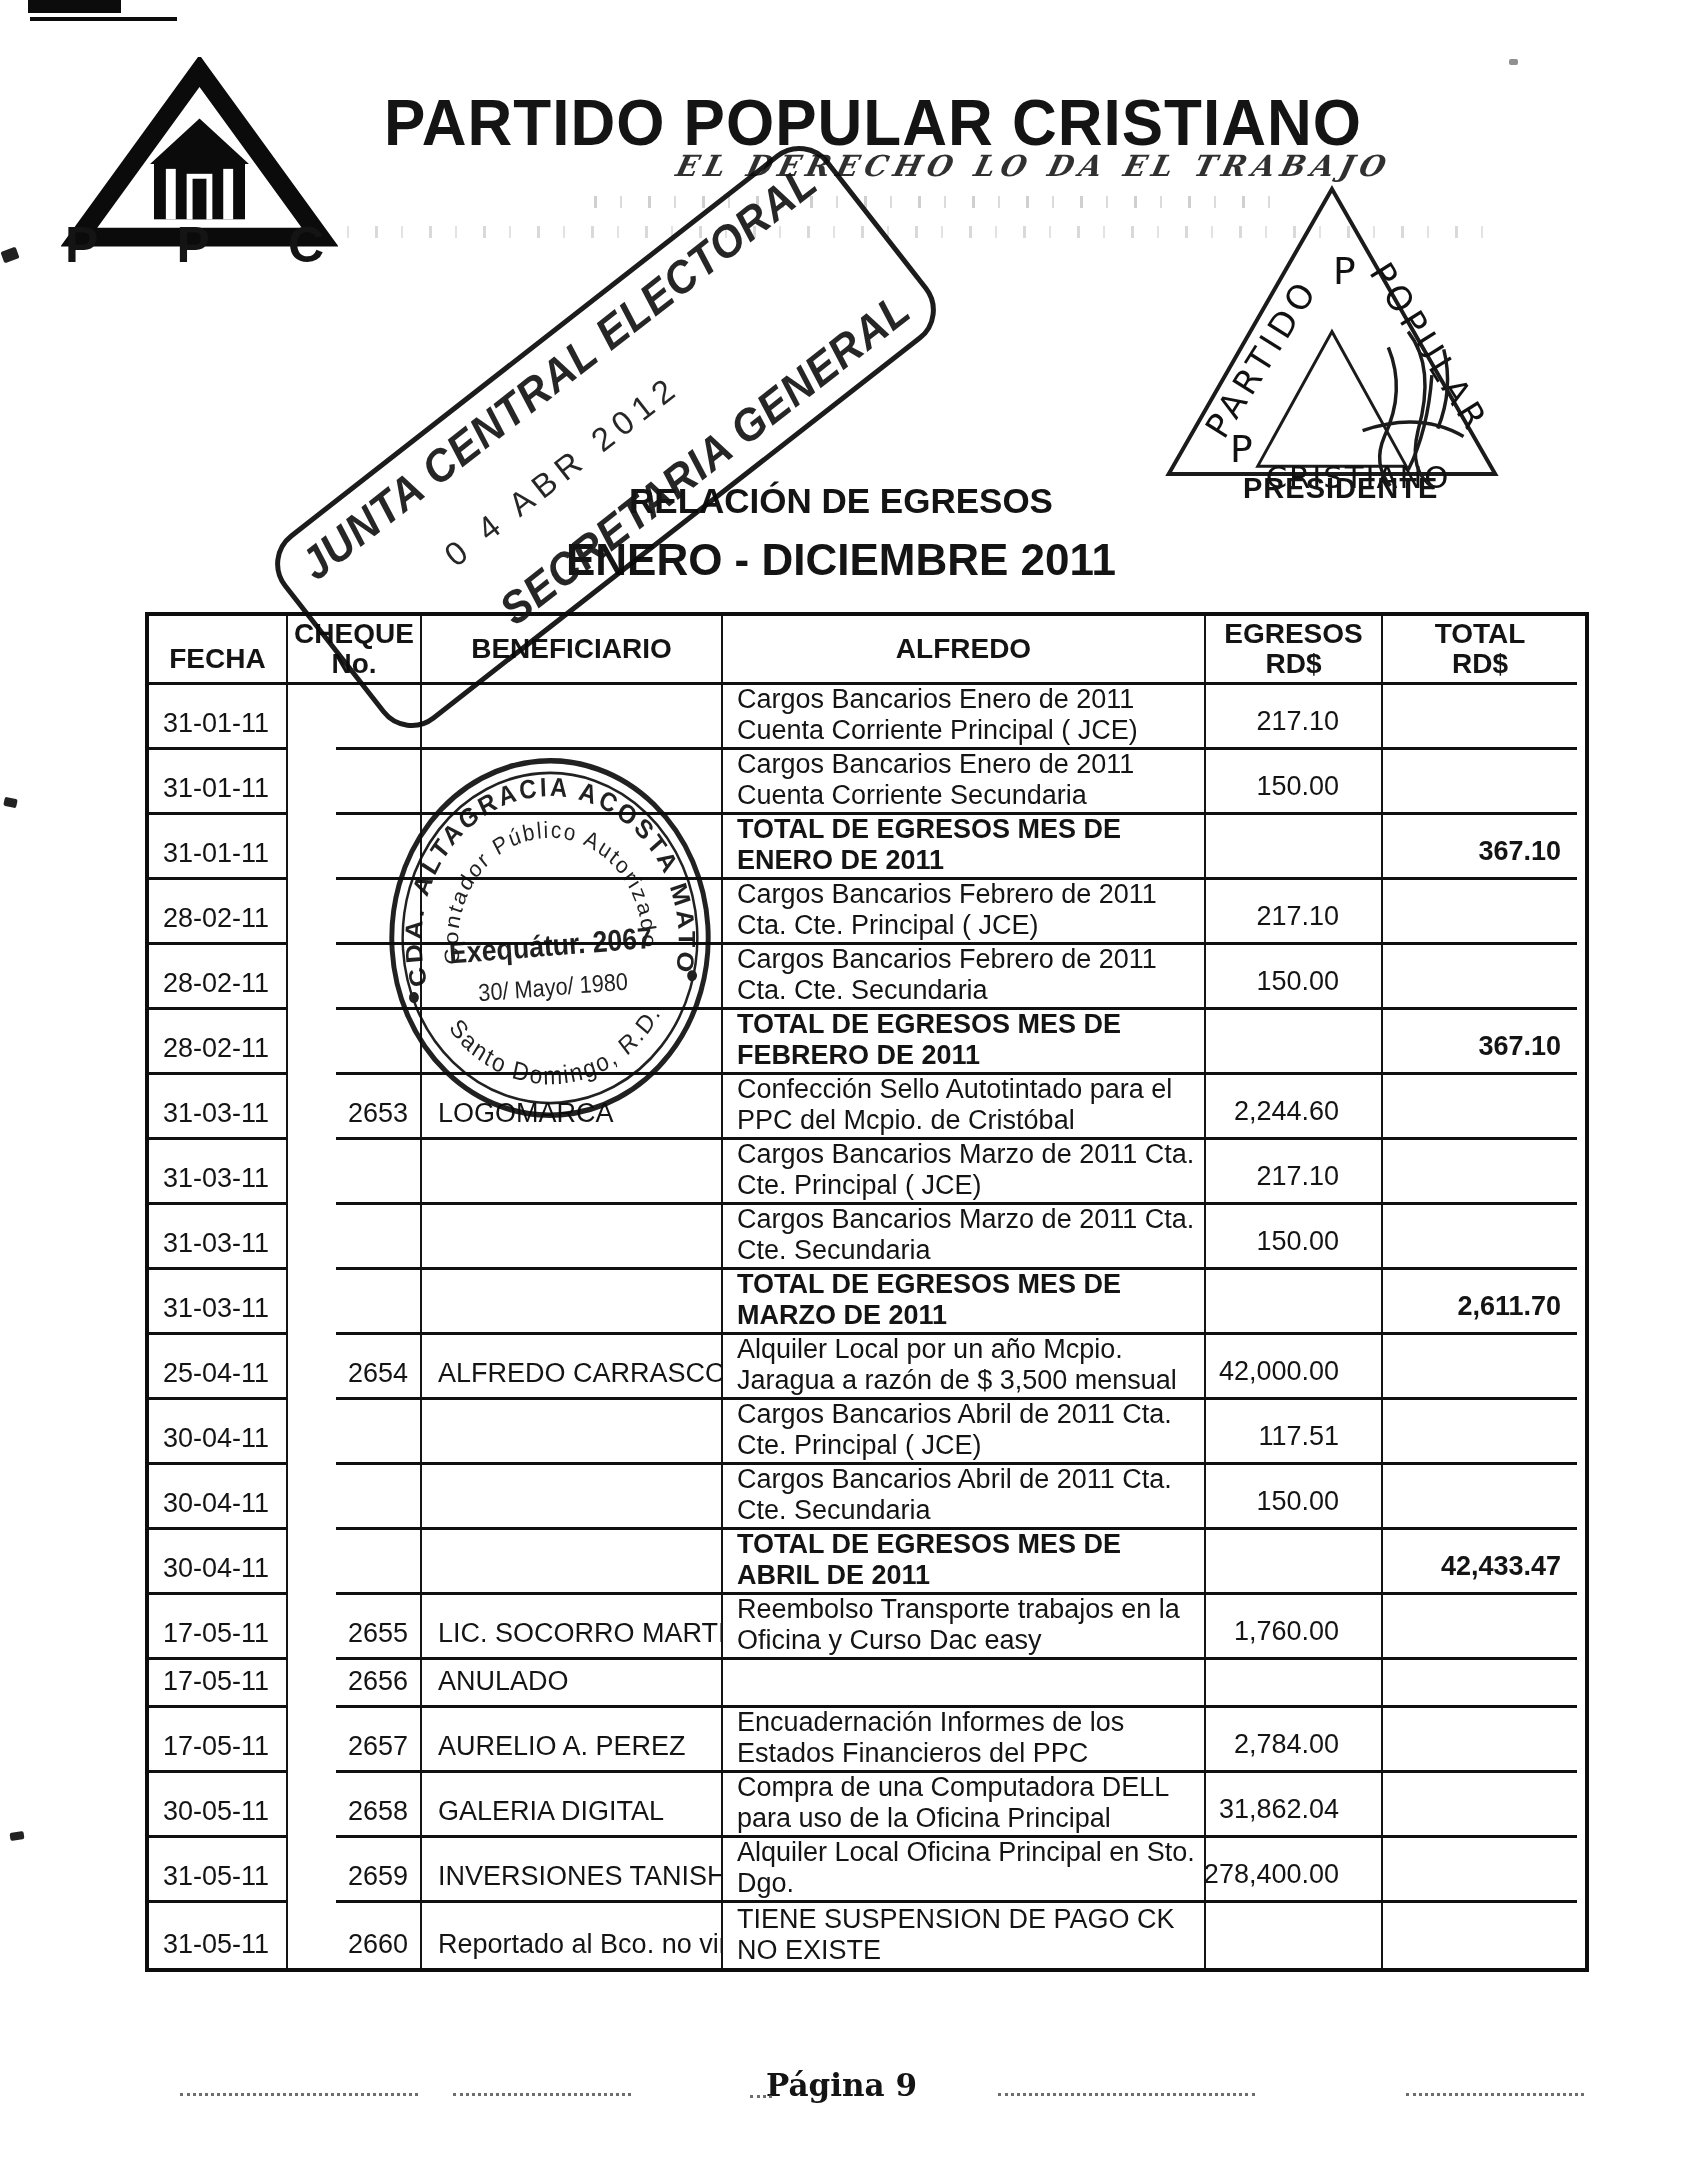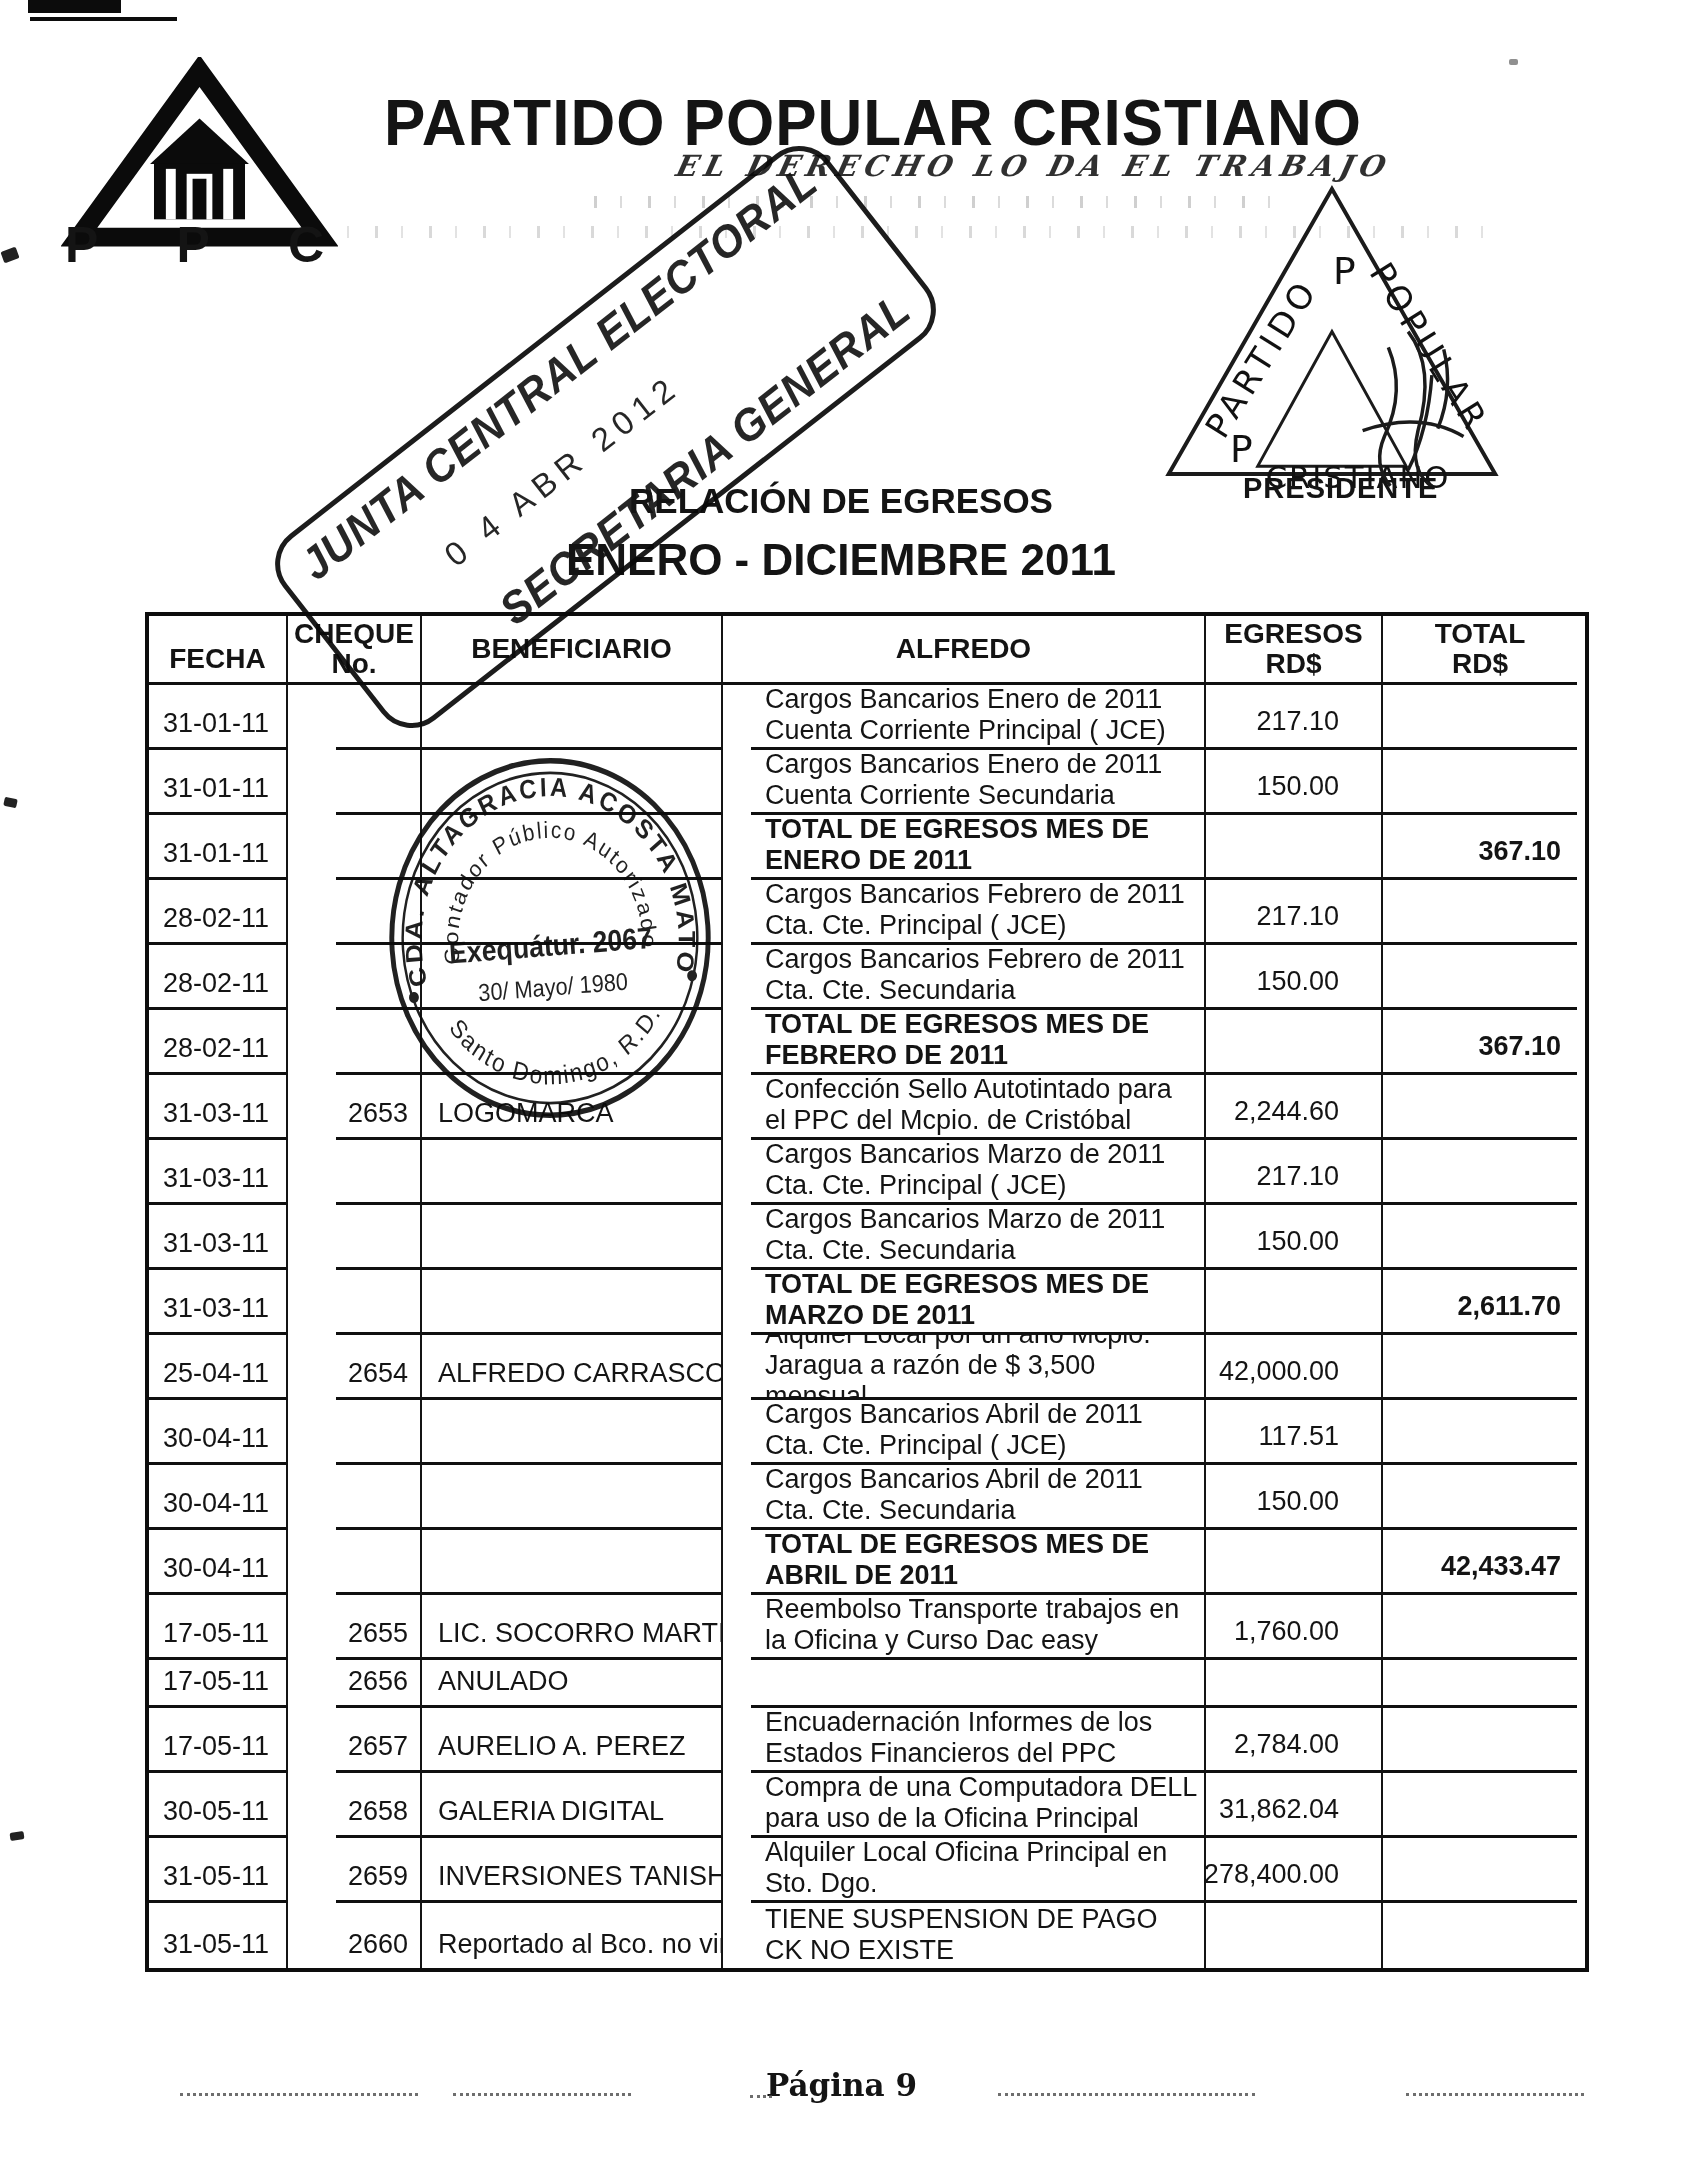--- a/index.html
+++ b/index.html
@@ -54,21 +54,21 @@
   .td:last-child,.th:last-child{border-right:none;}
   .tr:last-child .td{border-bottom:none;}
   .thead .th{height:69px;align-items:center;justify-content:center;flex-direction:column;
              font-weight:700;font-size:28px;line-height:30px;}
   .tr{height:65px;}
   .tr.single{height:48px;}
   .tr .td{font-size:27px;}
   .c-fecha{align-items:flex-end;padding:0 0 8px 14px;}
   .c-cheque{align-items:flex-end;justify-content:center;padding-bottom:8px;margin-left:48px;}
   .c-benef{align-items:flex-end;padding:0 0 8px 16px;white-space:nowrap;}
-  .c-conc{flex-direction:column;justify-content:center;padding:2px 6px 4px 14px;line-height:31px;margin-left:28px;}
+  .c-conc{flex-direction:column;justify-content:center;padding:2px 6px 4px 14px;line-height:31px;}
   .c-egr{align-items:flex-end;justify-content:flex-end;padding:8px 42px 10px 0;}
   .c-tot{align-items:flex-end;justify-content:flex-end;padding:0 16px 10px 0;}
   .tr.total-row .c-conc{font-weight:700;}
   .tr.total-row .c-tot{font-weight:700;padding-left:20px;}
 
   
   .page-num{position:absolute;left:693px;top:2067px;width:297px;text-align:center;
             font-family:"DejaVu Serif",serif;font-weight:700;font-size:31px;}
   .dotline{position:absolute;border-top:3px dotted #4a4a4a;height:0;opacity:.8;}
 </style>

